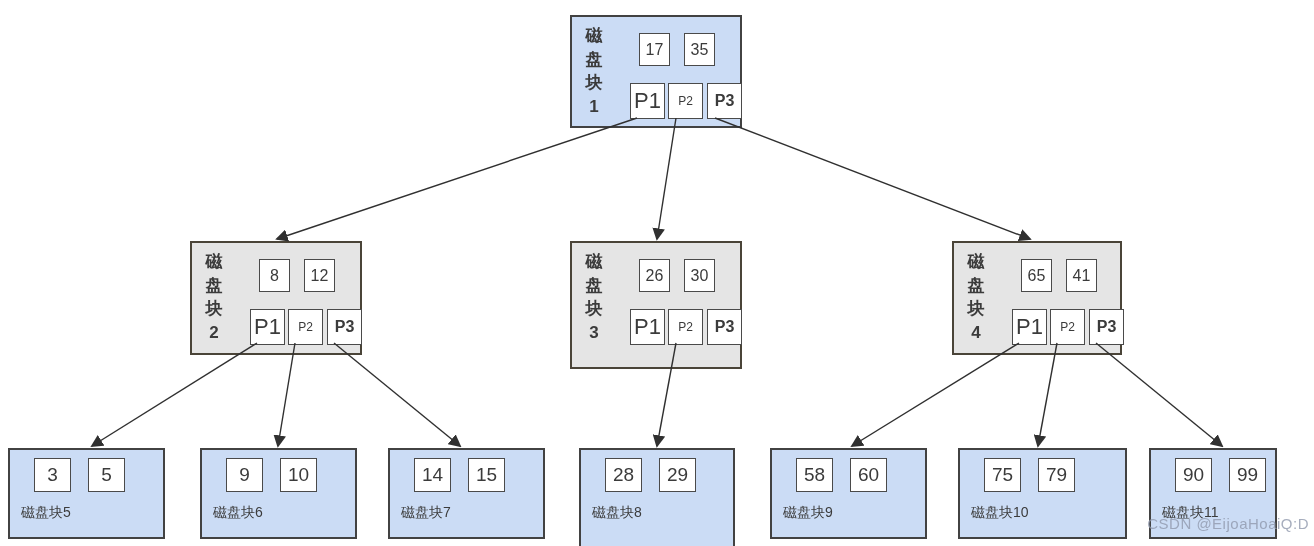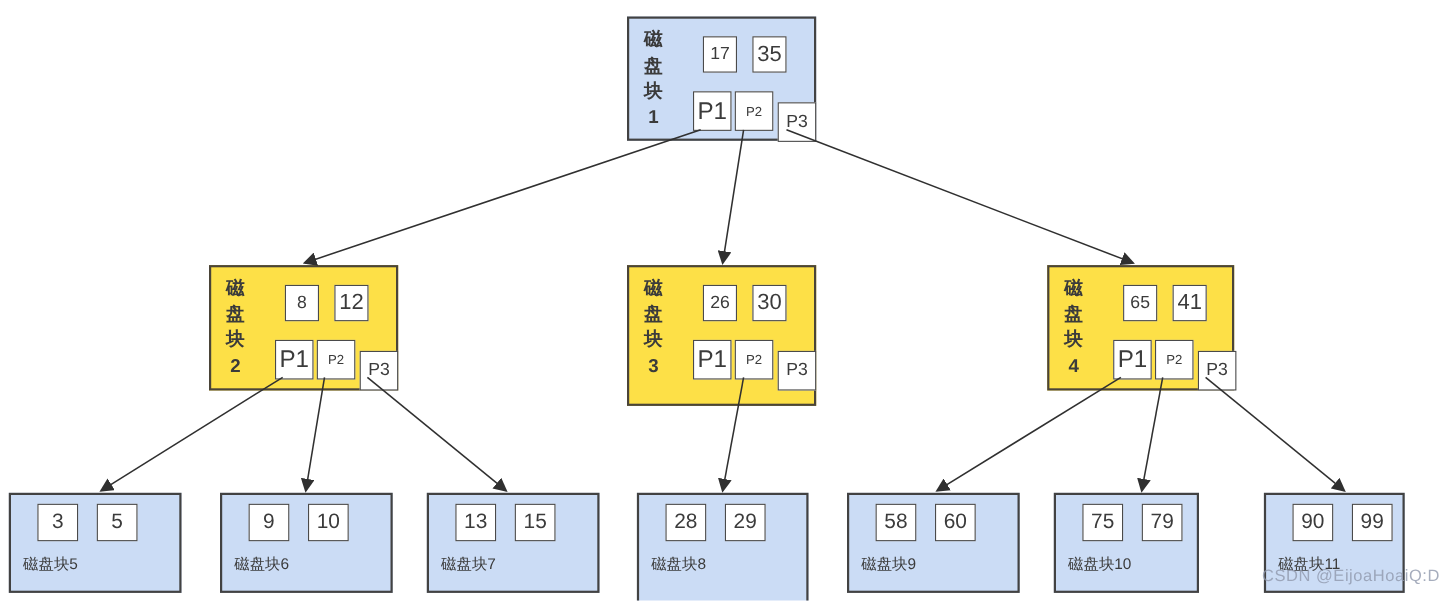--- a/index.html
+++ b/index.html
@@ -2,34 +2,34 @@
 <html><head>
 <meta charset="utf-8">
 <style>
   html,body{margin:0;padding:0;}
   body{
     width:1314px;height:546px;position:relative;background:#ffffff;overflow:hidden;
     font-family:"Liberation Sans","DejaVu Sans",sans-serif;color:#3b3b3b;
   }
   .node{position:absolute;box-sizing:border-box;border:2px solid #424242;}
   .blue{background:#cbdcf5;}
-  .tan{background:#fde047;border-color:#4a4438;}
+  .tan{background:#e5e5e5;border-color:#4a4438;}
   .vlabel{
     position:absolute;left:10px;top:7px;width:24px;text-align:center;
     font-size:17px;line-height:23.5px;word-break:break-all;color:#3b3b3b;font-weight:bold;
   }
   .cell{
     position:absolute;background:#ffffff;border:1.6px solid #4a4a4a;box-sizing:border-box;
     display:flex;align-items:center;justify-content:center;color:#3b3b3b;margin-left:10px;
   }
   .internal .k1{left:57px;top:16px;width:31px;height:33px;font-size:16px;}
-  .internal .k2{left:102px;top:16px;width:31px;height:33px;font-size:20px;}
+  .internal .k2{left:102px;top:16px;width:31px;height:33px;font-size:16px;}
   .internal .p1{left:48px;top:66px;width:35px;height:36px;font-size:22px;}
   .internal .p2{left:86px;top:66px;width:35px;height:36px;font-size:12px;}
-  .internal .p3{left:125px;top:76px;width:35px;height:36px;font-size:16px;}
+  .internal .p3{left:125px;top:66px;width:35px;height:36px;font-size:16px;font-weight:bold;}
   .leaf .k1{left:14px;top:8px;width:37px;height:34px;font-size:19px;}
   .leaf .k2{left:68px;top:8px;width:37px;height:34px;font-size:19px;}
   .leaf .hlabel{position:absolute;left:11px;top:54px;font-size:14px;color:#3b3b3b;}
   #arrows{position:absolute;left:0;top:0;pointer-events:none;}
   #watermark{
     position:absolute;right:5px;top:515px;font-size:15px;
     color:rgba(144,152,172,0.8);letter-spacing:0.5px;white-space:nowrap;
   }
 </style>
 </head>
@@ -77,38 +77,38 @@
   <div class="hlabel">磁盘块5</div>
 </div>
 
 <div class="node leaf blue" style="left:200px;top:448px;width:157px;height:91px">
   <div class="cell k1">9</div>
   <div class="cell k2">10</div>
   <div class="hlabel">磁盘块6</div>
 </div>
 
 <div class="node leaf blue" style="left:388px;top:448px;width:157px;height:91px">
-  <div class="cell k1">13</div>
+  <div class="cell k1">14</div>
   <div class="cell k2">15</div>
   <div class="hlabel">磁盘块7</div>
 </div>
 
 <div class="node leaf blue" style="left:579px;top:448px;width:156px;height:108px">
   <div class="cell k1">28</div>
   <div class="cell k2">29</div>
   <div class="hlabel">磁盘块8</div>
 </div>
 
 <div class="node leaf blue" style="left:770px;top:448px;width:157px;height:91px">
   <div class="cell k1">58</div>
   <div class="cell k2">60</div>
   <div class="hlabel">磁盘块9</div>
 </div>
 
-<div class="node leaf blue" style="left:958px;top:448px;width:132px;height:91px">
+<div class="node leaf blue" style="left:958px;top:448px;width:169px;height:91px">
   <div class="cell k1">75</div>
   <div class="cell k2">79</div>
   <div class="hlabel">磁盘块10</div>
 </div>
 
 <div class="node leaf blue" style="left:1149px;top:448px;width:128px;height:91px">
   <div class="cell k1">90</div>
   <div class="cell k2">99</div>
   <div class="hlabel">磁盘块11</div>
 </div>

